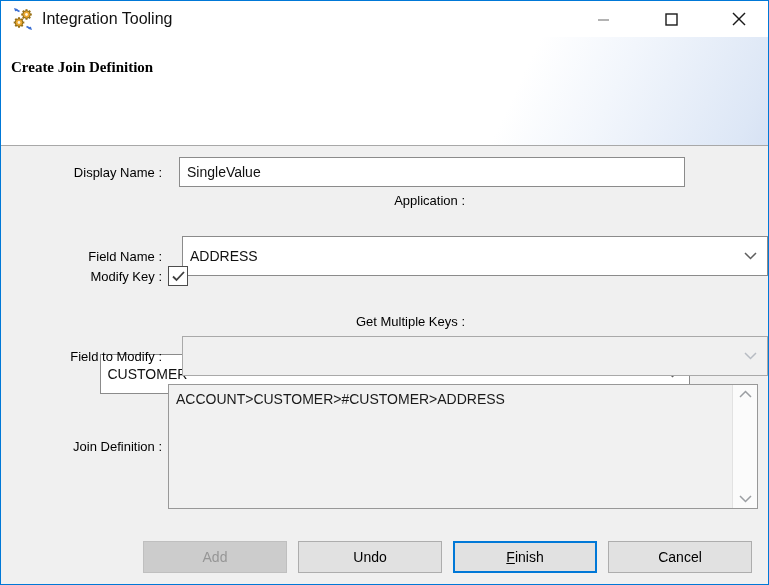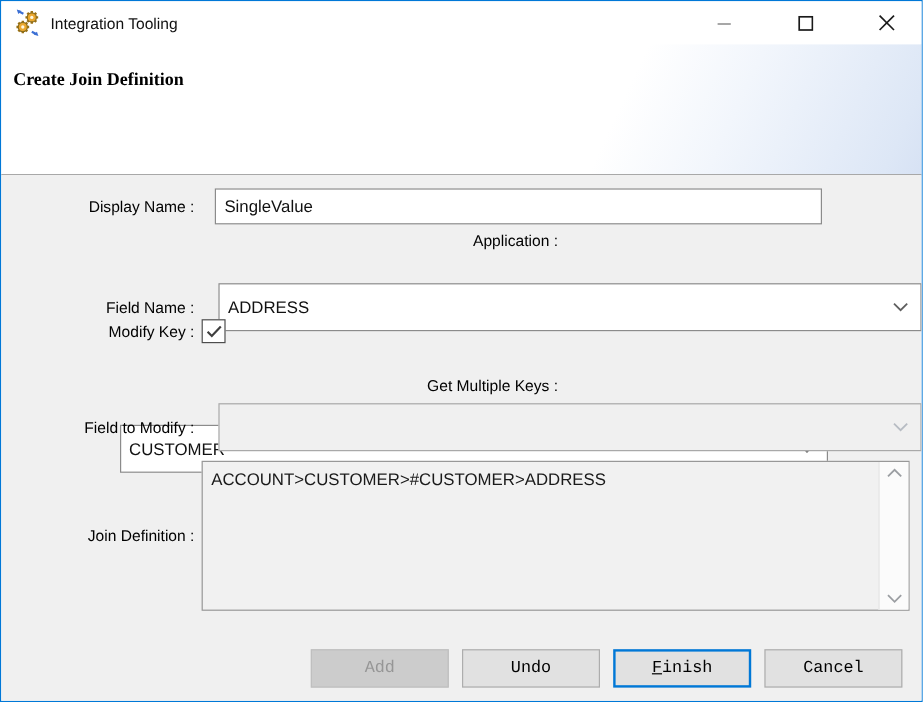--- a/index.html
+++ b/index.html
@@ -6,21 +6,21 @@
   html,body { width:769px; height:585px; background:#fff; font-family:"Liberation Sans","DejaVu Sans",sans-serif; }
   .window {
     position:relative; width:769px; height:585px;
     border:1px solid #0078d7; background:#fff; overflow:hidden;
   }
   
   .titlebar {
     height:36px; display:flex; align-items:center; background:#fff; padding-left:10px;
   }
   .app-icon { width:24px; height:24px; margin-right:7px; flex:0 0 auto; }
-  .window-title { font-size:13px; color:#111; }
+  .window-title { font-size:16px; color:#111; }
   .titlebar-spacer { flex:1; }
   .caption-btn {
     width:46px; height:34px; display:flex; align-items:center; justify-content:center;
     margin-left:22px; cursor:default; background:transparent;
   }
   .caption-btn.close { margin-right:6px; }
   
   .header {
     height:108px; position:relative;
     background:linear-gradient(115deg,#ffffff 66%,#f2f6fc 78%,#dde7f6 96%,#d7e2f4 100%);
@@ -59,22 +59,22 @@
   .textarea .ta-text { position:absolute; left:7px; top:6px; right:30px; white-space:pre-wrap; }
   .vscroll {
     position:absolute; top:0; right:0; width:25px; height:100%;
     background:#fbfbfb; border-left:1px solid #e2e2e2;
     display:flex; flex-direction:column; justify-content:space-between; align-items:center;
     padding:5px 0;
   }
   
   .button-row { position:absolute; top:395px; right:16px; display:flex; gap:11px; }
   .btn {
-    width:115px; height:32px; background:#e1e1e1; border:1px solid #adadad;
-    font-family:Liberation Mono, monospace; font-size:14px; color:#000;
+    width:144px; height:32px; background:#e1e1e1; border:1px solid #adadad;
+    font-family:Liberation Sans, sans-serif; font-size:14px; color:#000;
     display:flex; align-items:center; justify-content:center; cursor:default;
   }
   .btn.disabled { background:#cccccc; border-color:#bfbfbf; color:#969696; }
   .btn.default { border:2px solid #0078d7; }
   .btn .u { text-decoration:underline; }
   
   .r1 { top:11px;gap:11px; }  .r2 { top:47px;flex-direction:column; }  .r3 { top:90px; }
   .r4 { top:120px; } .r5 { top:168px;flex-direction:column; } .r6 { top:190px; }
   .r7 { top:238px; height:125px; }
 </style>

